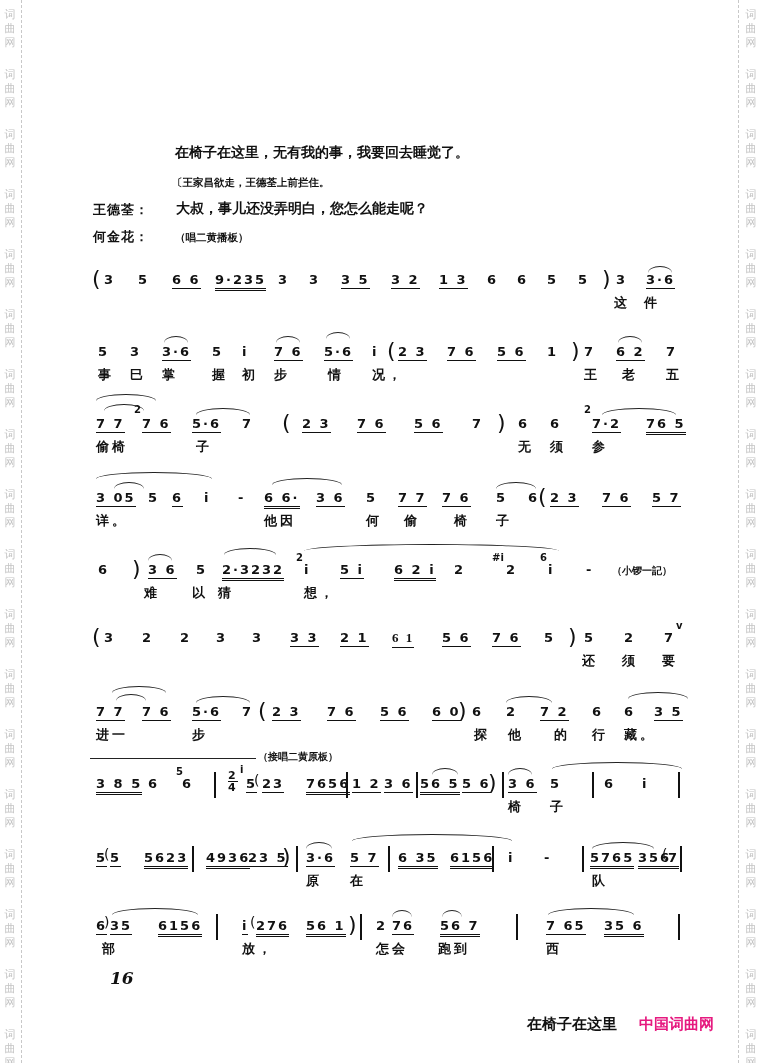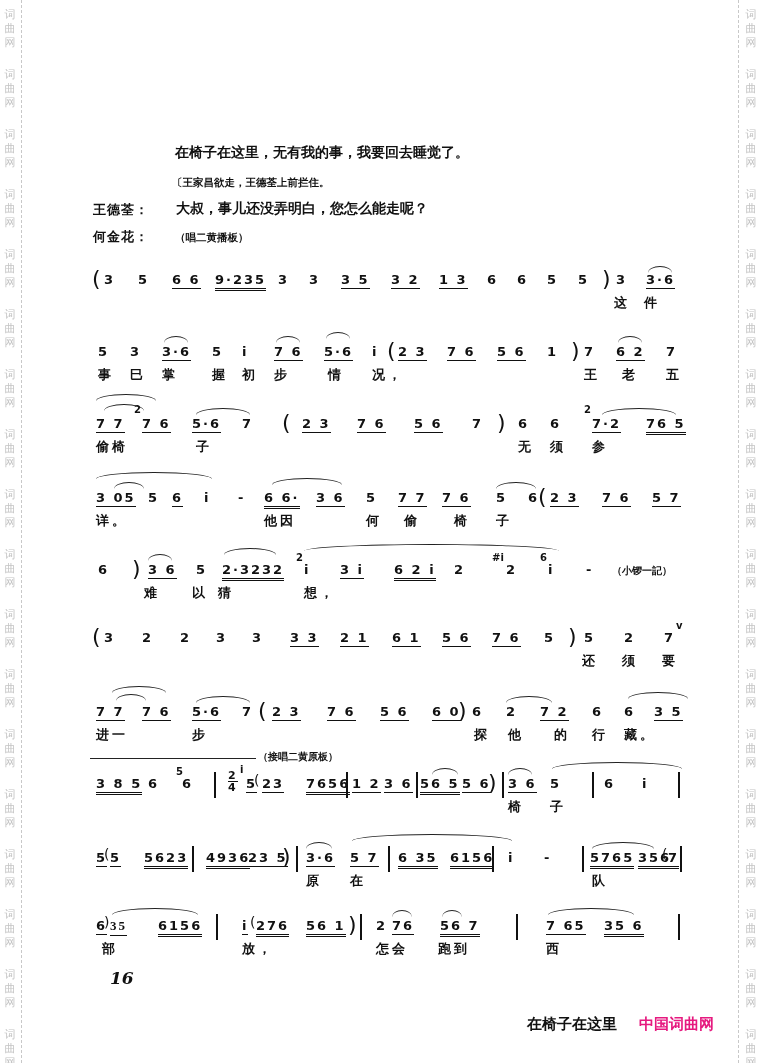--- a/index.html
+++ b/index.html
@@ -354,21 +354,21 @@
   <span class="tok" style="left:6px;">6</span>
   <span class="paren" style="left:40px;">)</span>
   <span class="slur" style="left:56px; top:-8px; width:24px;"></span>
   <span class="tok u1" style="left:56px;">3 6</span>
   <span class="tok" style="left:104px;">5</span>
   <span class="slur" style="left:132px; top:-14px; width:52px;"></span>
   <span class="tok u2" style="left:130px;">2·3232</span>
   <span class="ann" style="left:204px; top:-10px;">2</span>
   <span class="slur" style="left:212px; top:-18px; width:255px;"></span>
   <span class="tok" style="left:212px;">i</span>
-  <span class="tok u1" style="left:248px;">3 i</span>
+  <span class="tok u1" style="left:248px;">5 i</span>
   <span class="tok u2" style="left:302px;">6 2 i</span>
   <span class="tok" style="left:362px;">2</span>
   <span class="ann" style="left:400px; top:-10px;">#i</span>
   <span class="tok" style="left:414px;">2</span>
   <span class="ann" style="left:448px; top:-10px;">6</span>
   <span class="tok" style="left:456px;">i</span>
   <span class="tok" style="left:494px;">-</span>
   <span class="ann" style="left:520px; top:2px; font-size:10px;">（小锣一記）</span>
   <span class="lyr" style="left:52px; top:22px;">难</span>
   <span class="lyr" style="left:100px; top:22px;">以</span>
@@ -378,21 +378,21 @@
 
 <div class="score-row" style="top:630px;">
   <span class="paren" style="left:0px;">(</span>
   <span class="tok" style="left:12px;">3</span>
   <span class="tok" style="left:50px;">2</span>
   <span class="tok" style="left:88px;">2</span>
   <span class="tok" style="left:124px;">3</span>
   <span class="tok" style="left:160px;">3</span>
   <span class="tok u1" style="left:198px;">3 3</span>
   <span class="tok u1" style="left:248px;">2 1</span>
-  <span class="tok u1" style="left:300px;">6 1</span>
+  <span class="tok u1" style="left:300px;font-family:Liberation Serif, serif;">6 1</span>
   <span class="tok u1" style="left:350px;">5 6</span>
   <span class="tok u1" style="left:400px;">7 6</span>
   <span class="tok" style="left:452px;">5</span>
   <span class="paren" style="left:476px;">)</span>
   <span class="tok" style="left:492px;">5</span>
   <span class="tok" style="left:532px;">2</span>
   <span class="tok" style="left:572px;">7</span>
   <span class="ann" style="left:584px; top:-10px;">v</span>
   <span class="lyr" style="left:490px; top:22px;">还</span>
   <span class="lyr" style="left:530px; top:22px;">须</span>
@@ -497,21 +497,21 @@
   <span class="bar" style="left:588px;"></span>
   <span class="lyr" style="left:214px; top:22px;">原</span>
   <span class="lyr" style="left:258px; top:22px;">在</span>
   <span class="lyr" style="left:500px; top:22px;">队</span>
 </div>
 
 <div class="score-row" style="top:918px;">
   <span class="tok u1" style="left:4px;">6</span>
   <span class="paren" style="left:12px; font-size:14px; top:-4px;">)</span>
   <span class="slur" style="left:20px; top:-10px; width:86px;"></span>
-  <span class="tok u1" style="left:18px;font-family:Liberation Serif, serif;">35</span>
+  <span class="tok u1" style="left:18px;">35</span>
   <span class="tok u2" style="left:66px;">6156</span>
   <span class="bar" style="left:124px;"></span>
   <span class="tok u1" style="left:150px;">i</span>
   <span class="paren" style="left:158px; font-size:14px; top:-4px;">(</span>
   <span class="tok u2" style="left:164px;">276</span>
   <span class="tok u2" style="left:214px;">56 1</span>
   <span class="paren" style="left:256px;">)</span>
   <span class="bar" style="left:268px;"></span>
   <span class="tok" style="left:284px;">2</span>
   <span class="slur" style="left:300px; top:-8px; width:20px;"></span>

